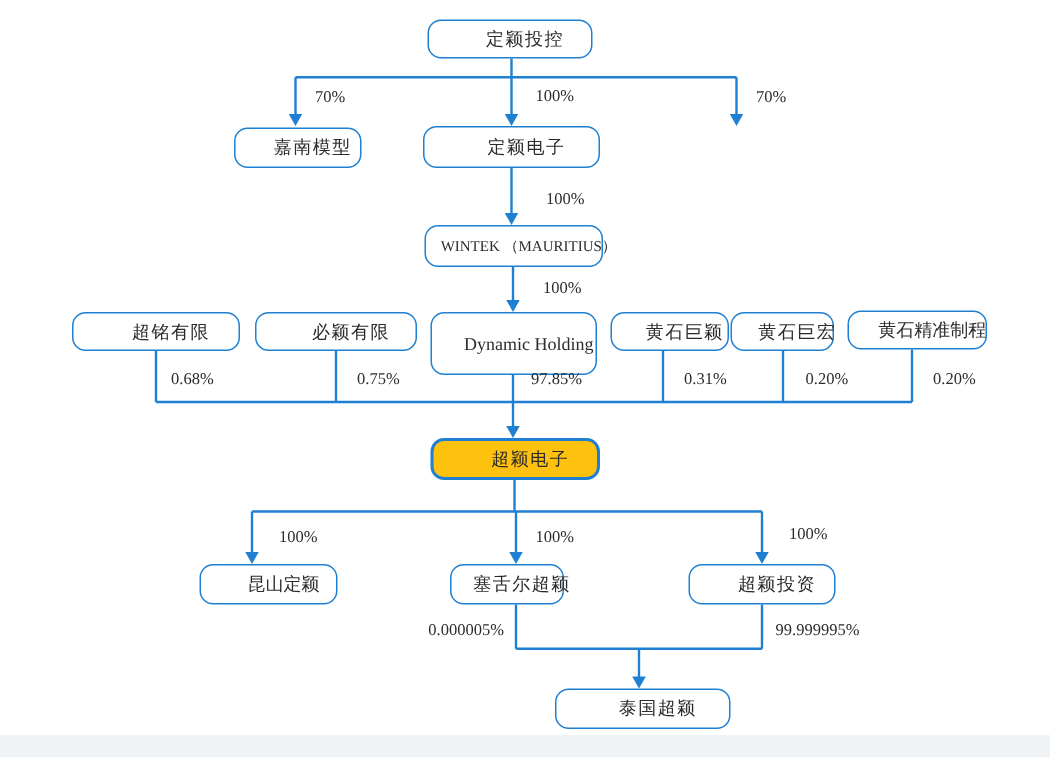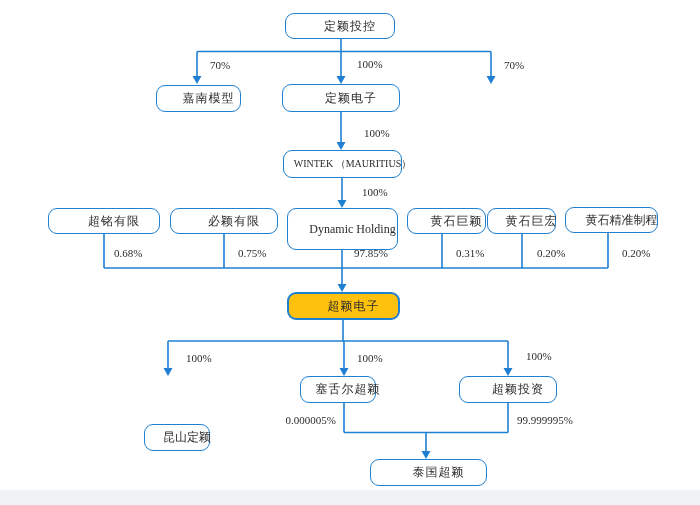--- a/index.html
+++ b/index.html
@@ -117,21 +117,21 @@
   <div class="node latin" style="left:287px;top:208px;width:111px;height:42px;">Dynamic Holding</div>
 
   <div class="node" style="left:407px;top:208px;width:79px;height:26px;">黄石巨颖</div>
 
   <div class="node" style="left:487px;top:208px;width:69px;height:26px;">黄石巨宏</div>
 
   <div class="node" style="left:565px;top:207px;width:93px;height:26px;letter-spacing:0;">黄石精准制程</div>
 
   <div class="node highlight" style="left:287px;top:292px;width:113px;height:28px;">超颖电子</div>
 
-  <div class="node" style="left:144px;top:376px;width:66px;height:27px;letter-spacing:0;margin-top:48px;">昆山定颖</div>
+  <div class="node" style="left:133px;top:376px;width:92px;height:27px;letter-spacing:0;">昆山定颖</div>
 
   <div class="node" style="left:300px;top:376px;width:76px;height:27px;">塞舌尔超颖</div>
 
   <div class="node" style="left:459px;top:376px;width:98px;height:27px;">超颖投资</div>
 
   <div class="node" style="left:370px;top:459px;width:117px;height:27px;">泰国超颖</div>
 
   <div class="pct" style="left:210px;top:59px;">70%</div>
 
   <div class="pct" style="left:357px;top:58px;">100%</div>

